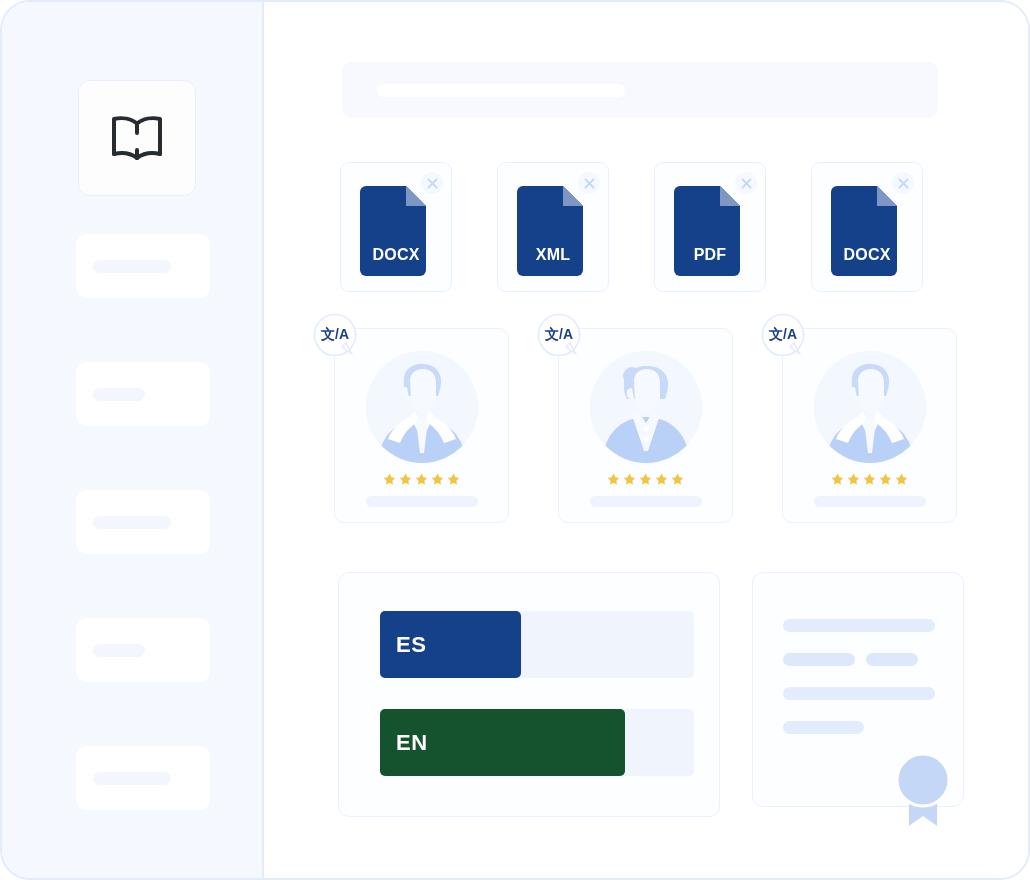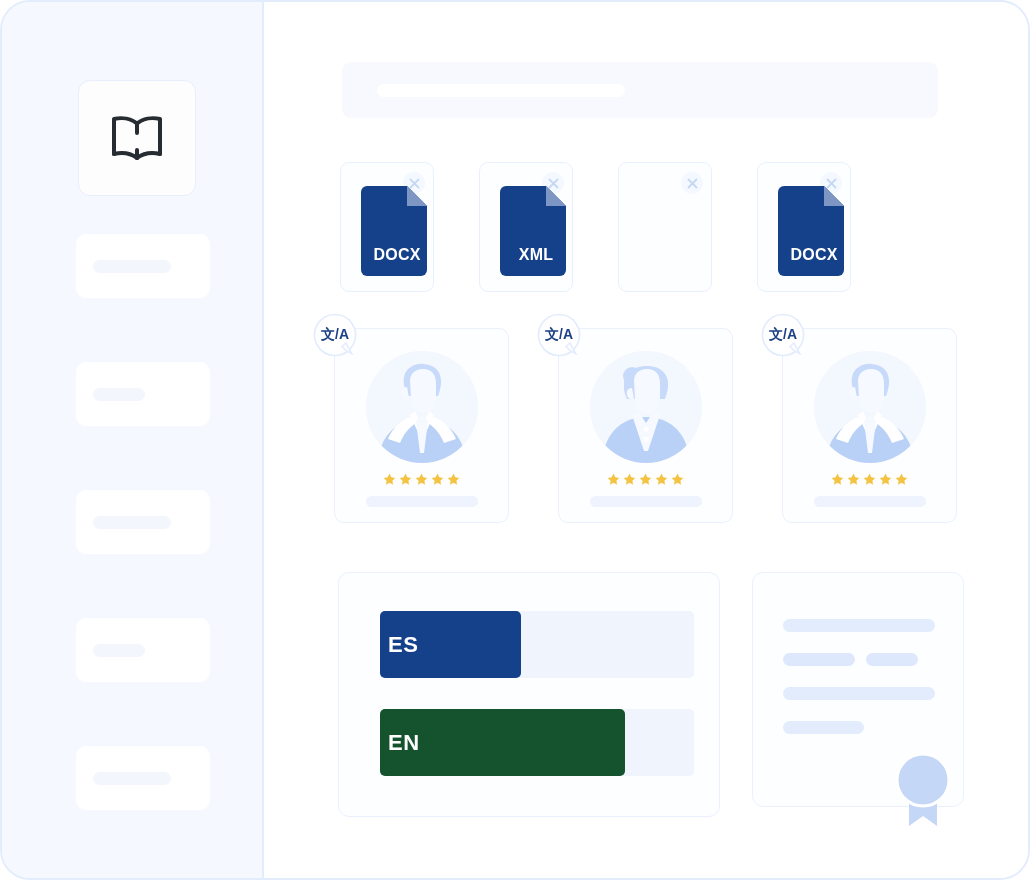--- a/index.html
+++ b/index.html
@@ -102,28 +102,28 @@
   
   .file-row {
     position: absolute;
     left: 76px;
     top: 160px;
     display: flex;
     gap: 45px;
   }
   .file-card {
     position: relative;
-    width: 94px;
+    width: 112px;
     height: 130px;
     background: #fdfeff;
     border: 1.5px solid #e9f0fd;
     border-radius: 9px;
     display: flex;
     align-items: center;
-    justify-content: flex-end;
+    justify-content: center;
   }
   .file-close {
     position: absolute;
     right: 8px;
     top: 9px;
     width: 22px;
     height: 22px;
     border-radius: 50%;
     background: #f4f8ff;
     display: flex;
@@ -245,21 +245,21 @@
     margin-bottom: 31px;
     position: relative;
   }
   .bar-fill {
     position: absolute;
     left: 0; top: 0;
     height: 67px;
     border-radius: 5px;
     display: flex;
     align-items: center;
-    padding-left: 8px;
+    padding-left: 16px;
     color: #ffffff;
     font-size: 22px;
     font-weight: bold;
     letter-spacing: 0.5px;
     font-family: "Liberation Sans", sans-serif;
   }
 
   .cert-panel {
     position: relative;
     width: 212px;
@@ -367,20 +367,27 @@
           <div class="doc-label">XML</div>
         </div>
       </div>
 
       <div class="file-card">
         <div class="file-close">
           <svg width="11" height="11" viewBox="0 0 11 11">
             <path d="M1.5 1.5 L9.5 9.5 M9.5 1.5 L1.5 9.5" stroke="#c5d8f3" stroke-width="1.8" stroke-linecap="round"></path>
           </svg>
         </div>
+        <div class="doc-icon">
+          <svg width="72" height="96" viewBox="0 0 72 96">
+            <path d="M6 4 h40 l20 20 v64 a6 6 0 0 1 -6 6 h-54 a6 6 0 0 1 -6 -6 v-78 a6 6 0 0 1 6 -6 z" fill="#15408a"></path>
+            <path d="M46 4 l20 20 h-20 z" fill="#7d96c4"></path>
+          </svg>
+          <div class="doc-label">PDF</div>
+        </div>
       </div>
 
       <div class="file-card">
         <div class="file-close">
           <svg width="11" height="11" viewBox="0 0 11 11">
             <path d="M1.5 1.5 L9.5 9.5 M9.5 1.5 L1.5 9.5" stroke="#c5d8f3" stroke-width="1.8" stroke-linecap="round"></path>
           </svg>
         </div>
         <div class="doc-icon">
           <svg width="72" height="96" viewBox="0 0 72 96">

